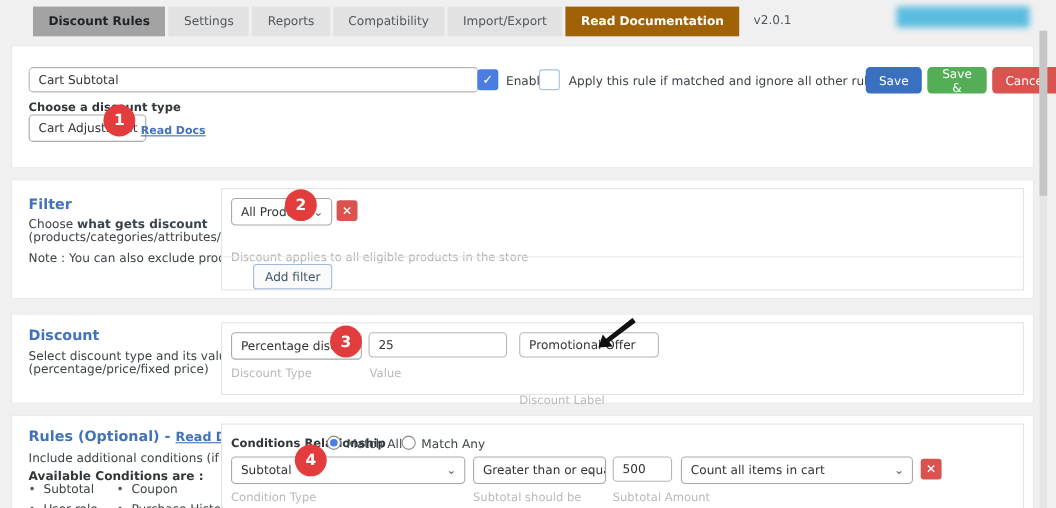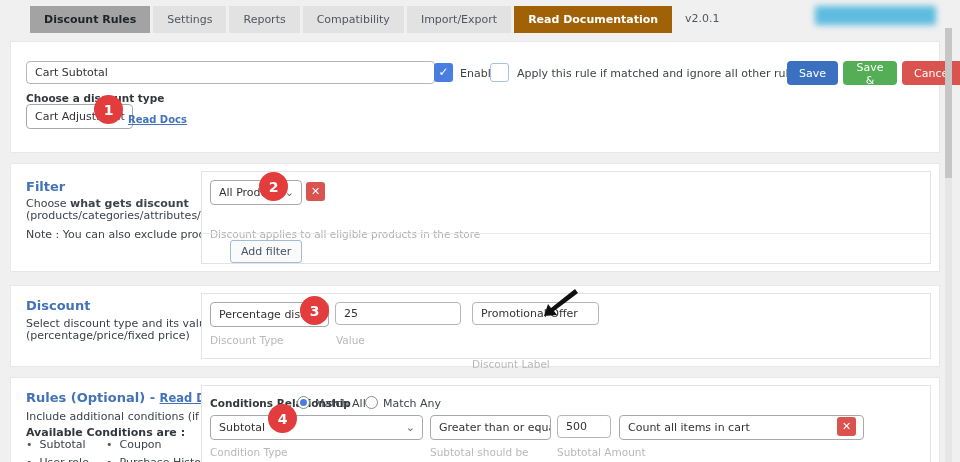--- a/index.html
+++ b/index.html
@@ -158,21 +158,21 @@
       <div class="sel" style="left:8px; top:29px; width:213px;">
         <span>Subtotal</span>
         <span class="chev">⌄</span>
       </div>
       <div class="badge" style="left:66px; top:18px;">4</div>
       <div class="sel" style="left:228px; top:29px; width:121px;">
         <span>Greater than or equal ( &gt;= )</span>
         <span class="chev">⌄</span>
       </div>
       <input class="tinput abs" style="left: 355px; top: 29px; width: 54px;" value="500">
-      <div class="sel" style="left:417px; top:29px; width:245px;">
+      <div class="sel" style="left:417px; top:29px; width:211px;">
         <span>Count all items in cart</span>
         <span class="chev">⌄</span>
       </div>
       <div class="xbtn" style="left:635px; top:31px;">
         <span>✕</span>
       </div>
       <div class="flabel abs" style="left:8px; top:60px;">Condition Type</div>
       <div class="flabel abs" style="left:228px; top:60px;">Subtotal should be</div>
       <div class="flabel abs" style="left:355px; top:60px;">Subtotal Amount</div>
       <div class="flabel abs" style="left:418px; top:60px;margin-top:41px;">How to calculate the subtotal</div>

